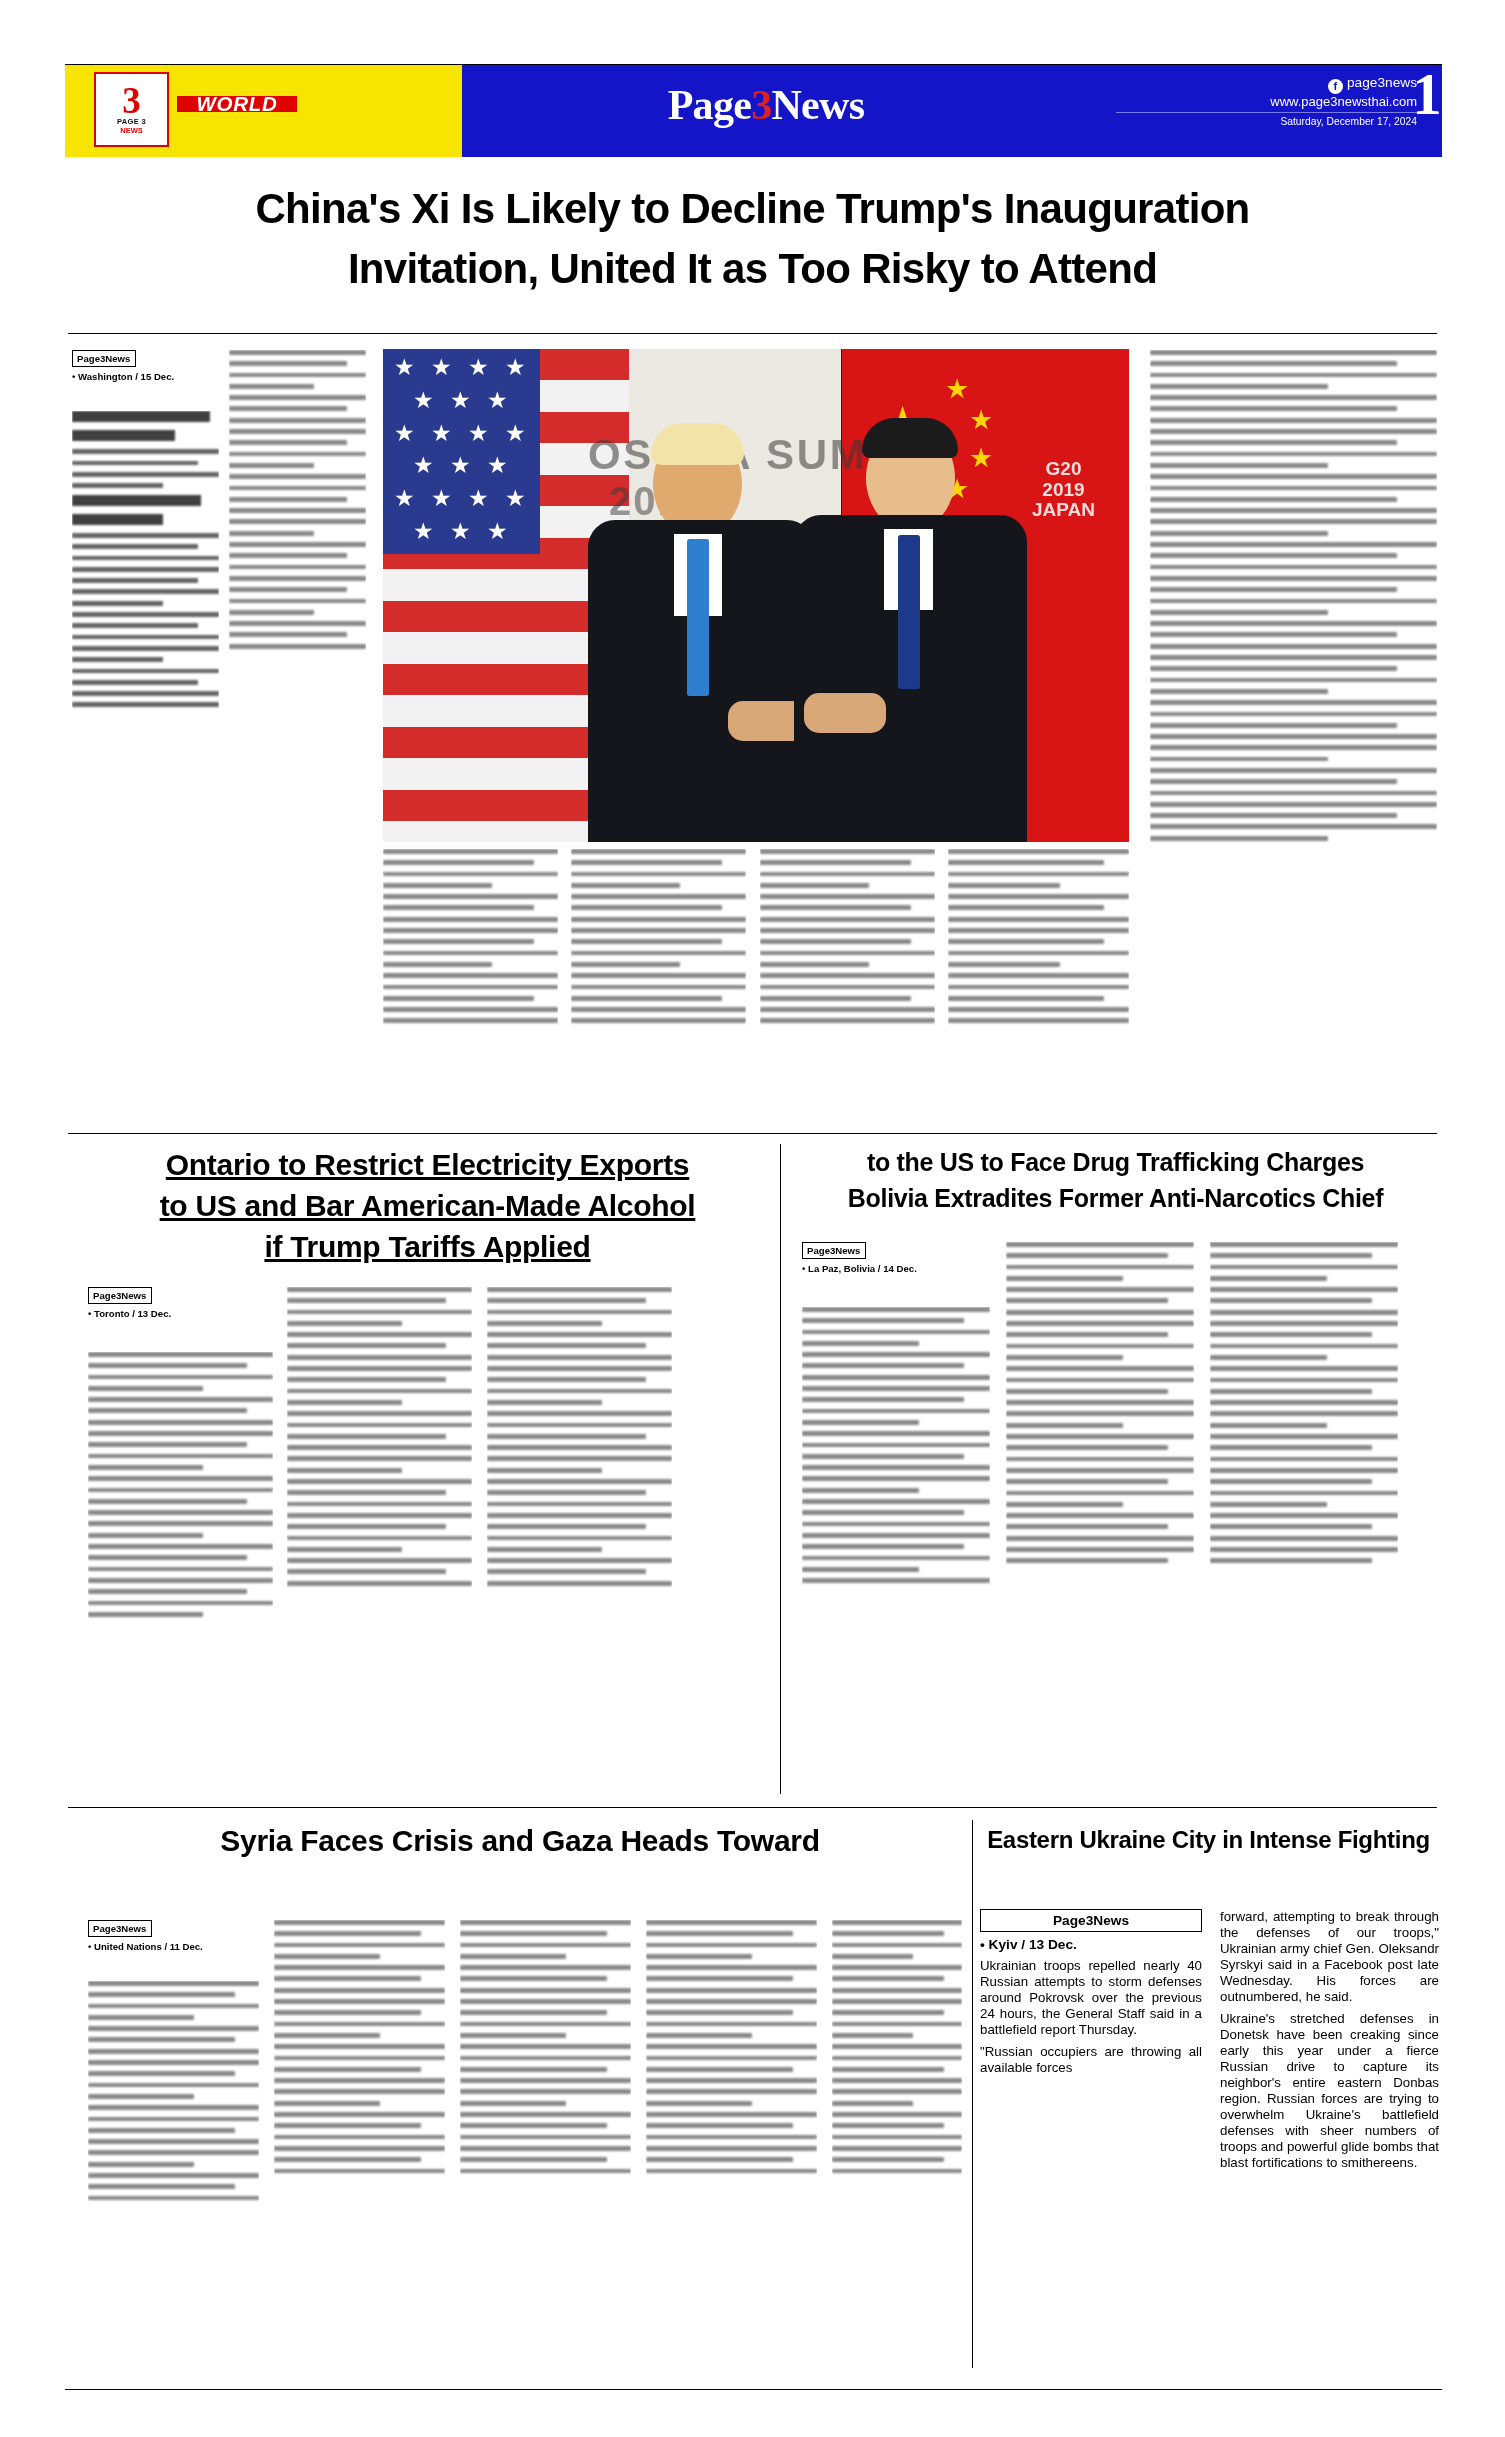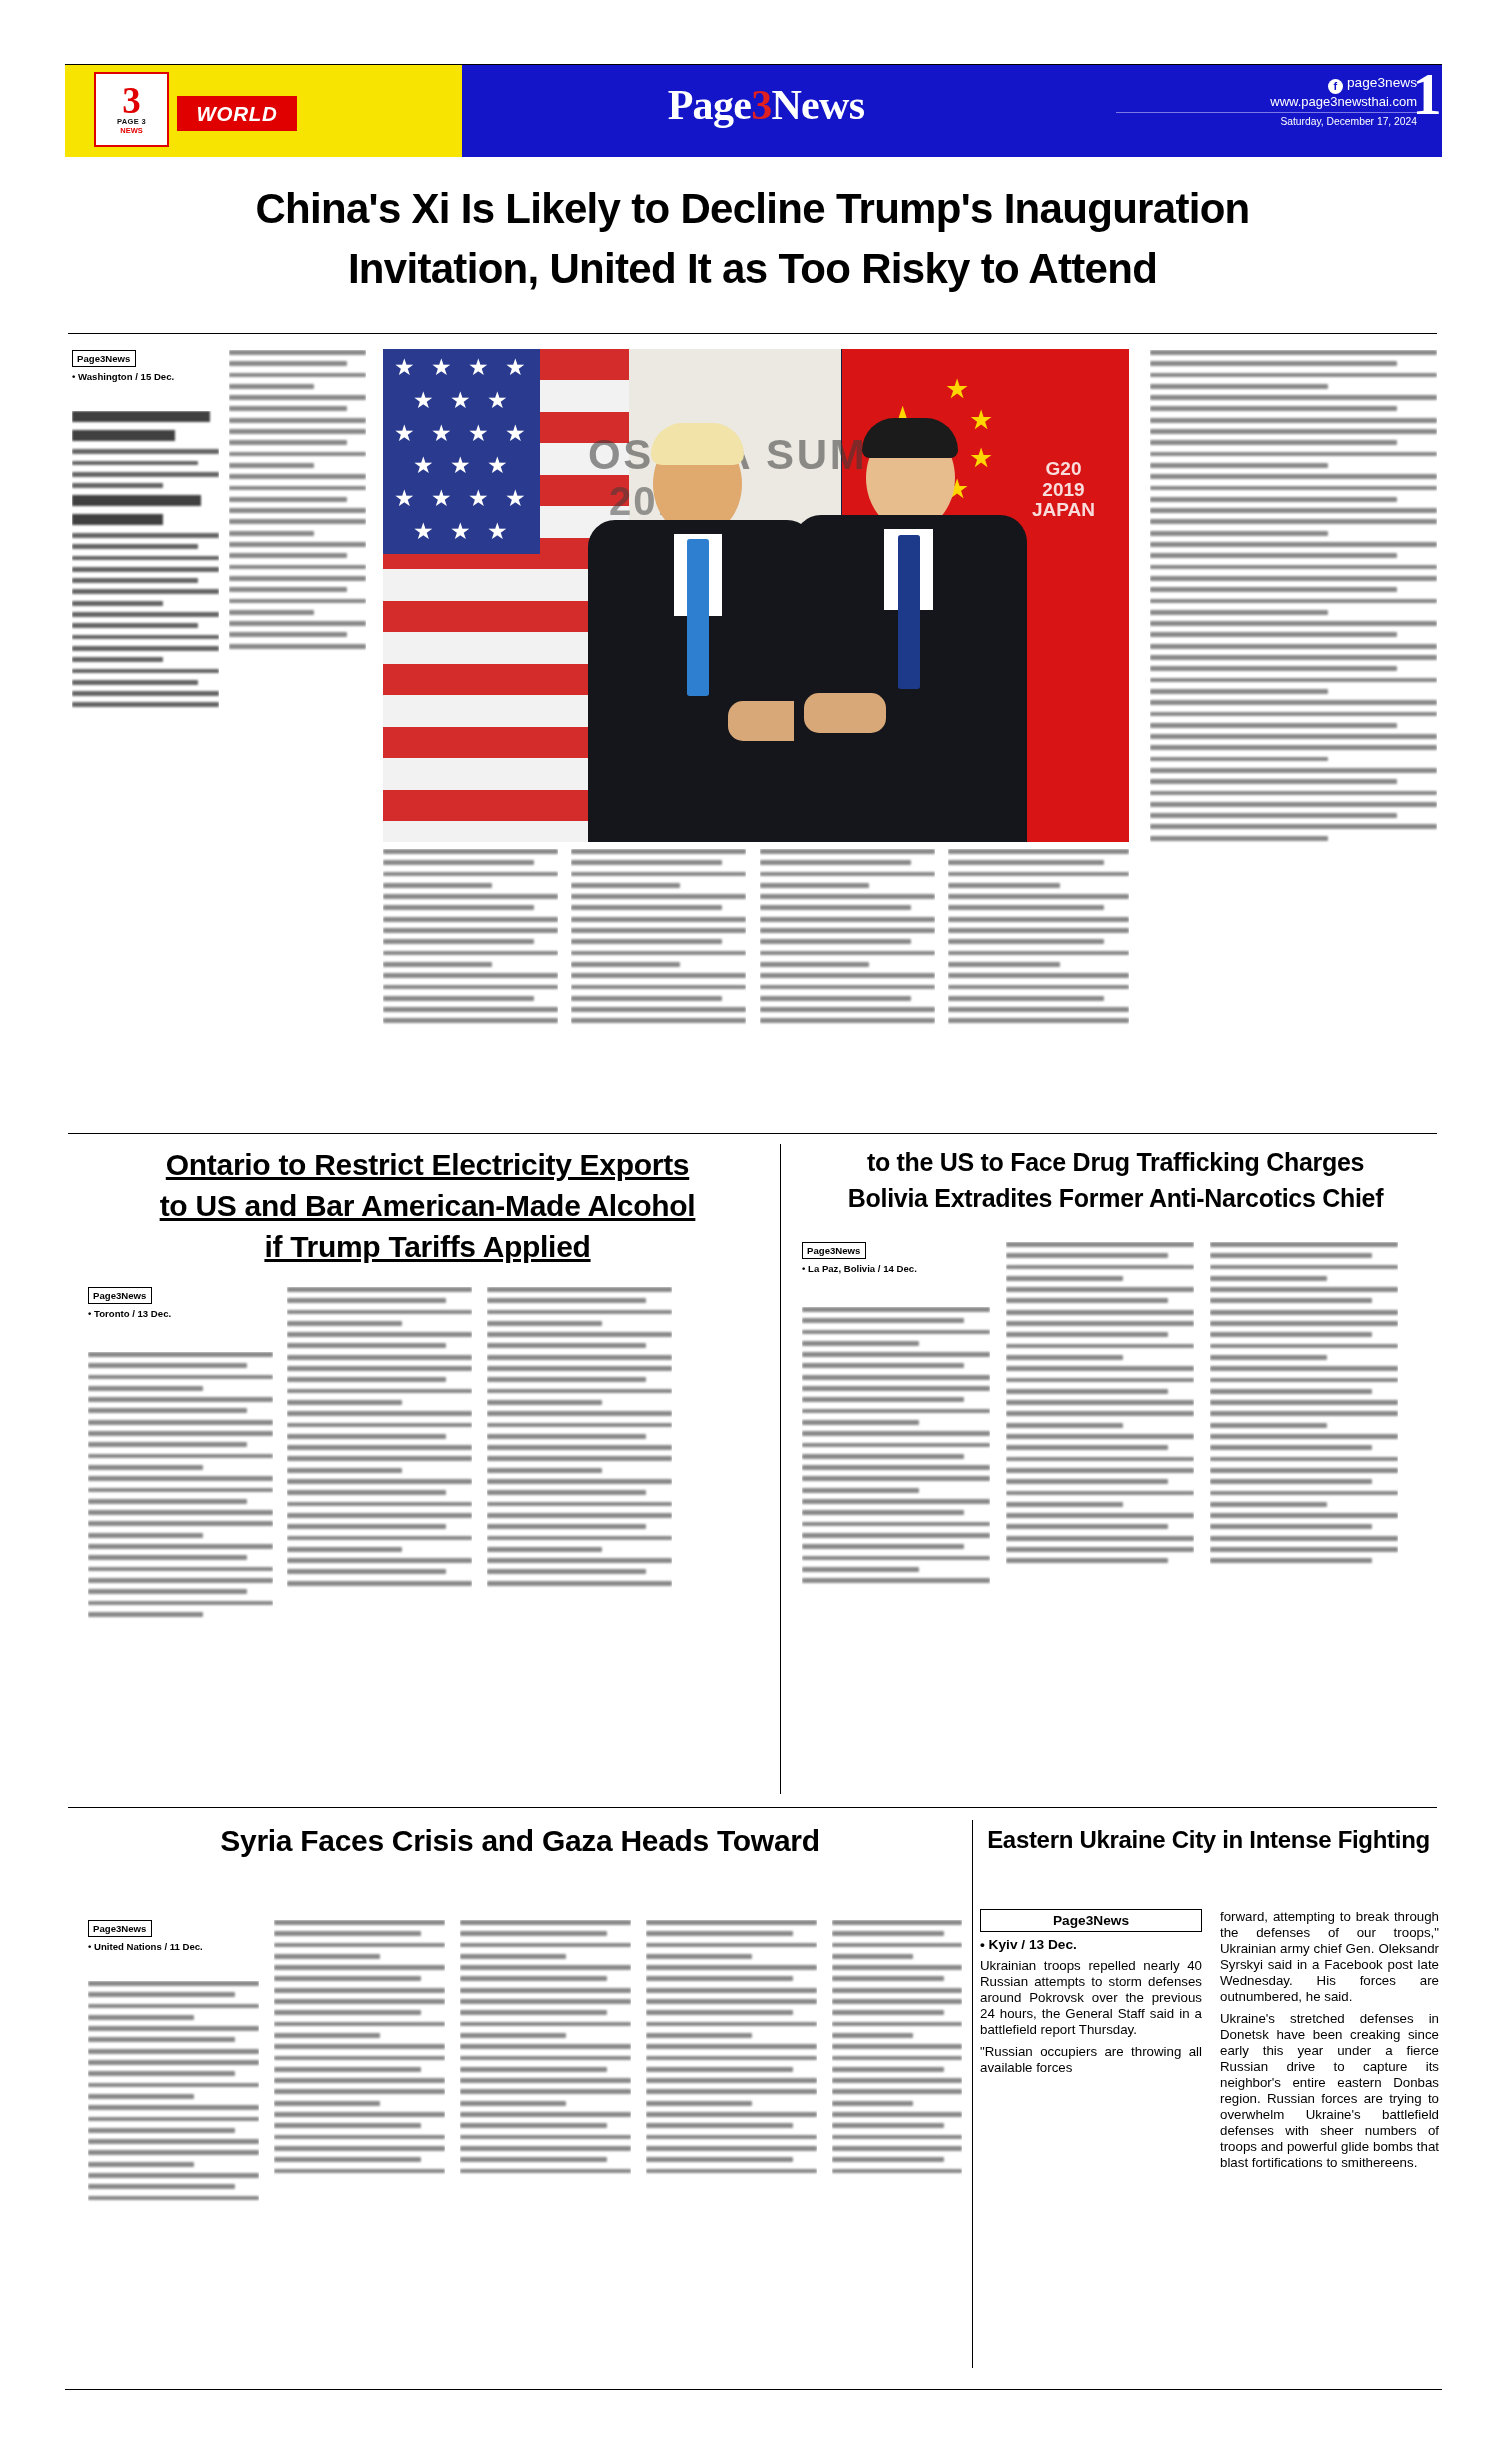--- a/index.html
+++ b/index.html
@@ -6,21 +6,21 @@
   body{width:1506px;height:2438px;font-family:"Liberation Sans",sans-serif;color:#000;position:relative;overflow:hidden;}
   .page{position:absolute;left:0;top:0;width:1506px;height:2438px;background:#fff;}
 
   
   .masthead{position:absolute;left:65px;top:65px;width:1377px;height:92px;background:#1414c8;}
   .mast-yellow{position:absolute;left:65px;top:65px;width:397px;height:92px;background:#f7e400;}
   .logo3{position:absolute;left:94px;top:72px;width:75px;height:75px;background:#fff;border:2.1px solid #e00000;box-sizing:border-box;display:flex;flex-direction:column;align-items:center;justify-content:center;}
   .logo3 .big{font-family:"Liberation Serif",serif;font-weight:bold;font-size:37px;color:#e00000;line-height:34px;}
   .logo3 .sub{font-size:7.5px;font-weight:bold;color:#111;letter-spacing:0.3px;line-height:8.2px;}
   .logo3 .sub2{font-size:7.5px;font-weight:bold;color:#e00000;line-height:8.2px;}
-  .worldbox{position:absolute;left:177px;top:96px;width:120px;height:35px;background:#e00000;color:#fff;font-family:"Liberation Sans",sans-serif;font-weight:bold;font-size:20.5px;letter-spacing:0.7px;display:flex;align-items:center;justify-content:center;font-style:italic;}
+  .worldbox{position:absolute;left:177px;top:96px;width:120px;height:16px;background:#e00000;color:#fff;font-family:"Liberation Sans",sans-serif;font-weight:bold;font-size:20.5px;letter-spacing:0.7px;display:flex;align-items:center;justify-content:center;font-style:italic;}
   .mast-title{position:absolute;left:506px;top:81px;width:520px;text-align:center;font-family:"Liberation Serif",serif;font-weight:bold;font-size:42px;color:#ffffff;letter-spacing:-0.7px;}
   .mast-title .red3{color:#e02020;}
   .mast-right{position:absolute;right:89px;top:74px;width:301px;text-align:right;color:#fff;}
   .mast-right .fb{font-size:13.7px;line-height:18px;}
   .mast-right .url{font-size:13px;line-height:16.4px;}
   .mast-right .date{font-size:10.3px;line-height:13.7px;border-top:0.7px solid #7a7ae6;margin-top:2.1px;padding-top:2.1px;}
   .mast-pageno{position:absolute;right:38px;top:65px;font-family:"Liberation Serif",serif;font-weight:bold;font-size:59px;color:#fff;line-height:59px;}
   .fbicon{display:inline-block;width:15px;height:15px;border-radius:50%;background:#fff;color:#1414c8;font-weight:bold;font-size:11px;line-height:15px;text-align:center;vertical-align:-2.7px;margin-right:4.1px;}
 
   

